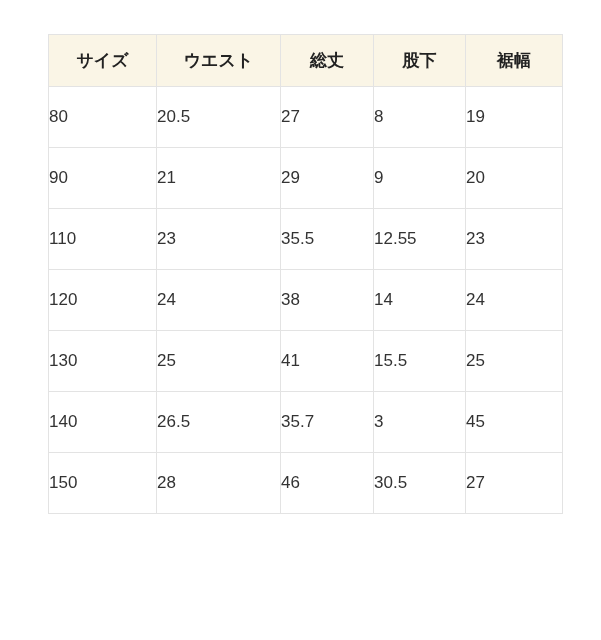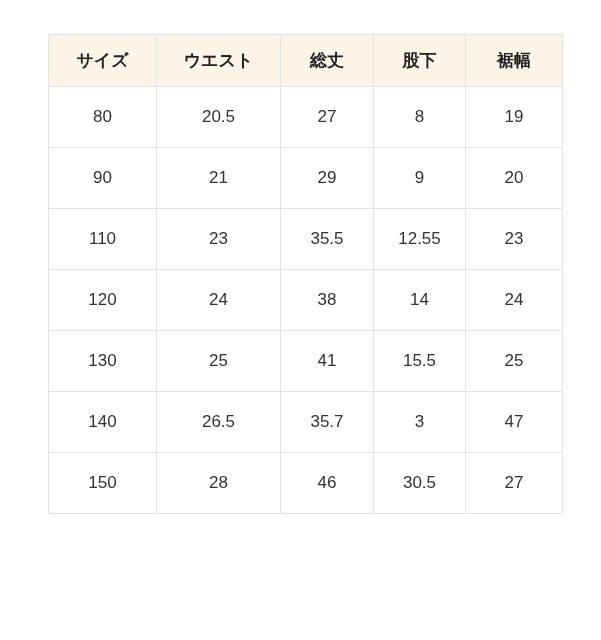--- a/index.html
+++ b/index.html
@@ -45,21 +45,21 @@
     vertical-align: middle;
     padding: 0;
   }
   table.size-chart td {
     background: #ffffff;
     border: 1px solid var(--border);
     height: 61px;
     font-size: 17px;
     font-weight: normal;
     color: var(--text);
-    text-align: center;
+    text-align: left;
     vertical-align: middle;
     padding: 0;
   }
 </style>
 </head>
 <body>
 
 <div class="chart-wrap">
   <table class="size-chart">
     <colgroup>
@@ -112,21 +112,21 @@
         <td>25</td>
         <td>41</td>
         <td>15.5</td>
         <td>25</td>
       </tr>
       <tr>
         <td>140</td>
         <td>26.5</td>
         <td>35.7</td>
         <td>3</td>
-        <td>47</td>
+        <td>45</td>
       </tr>
       <tr>
         <td>150</td>
         <td>28</td>
         <td>46</td>
         <td>30.5</td>
         <td>27</td>
       </tr>
     </tbody>
   </table>

